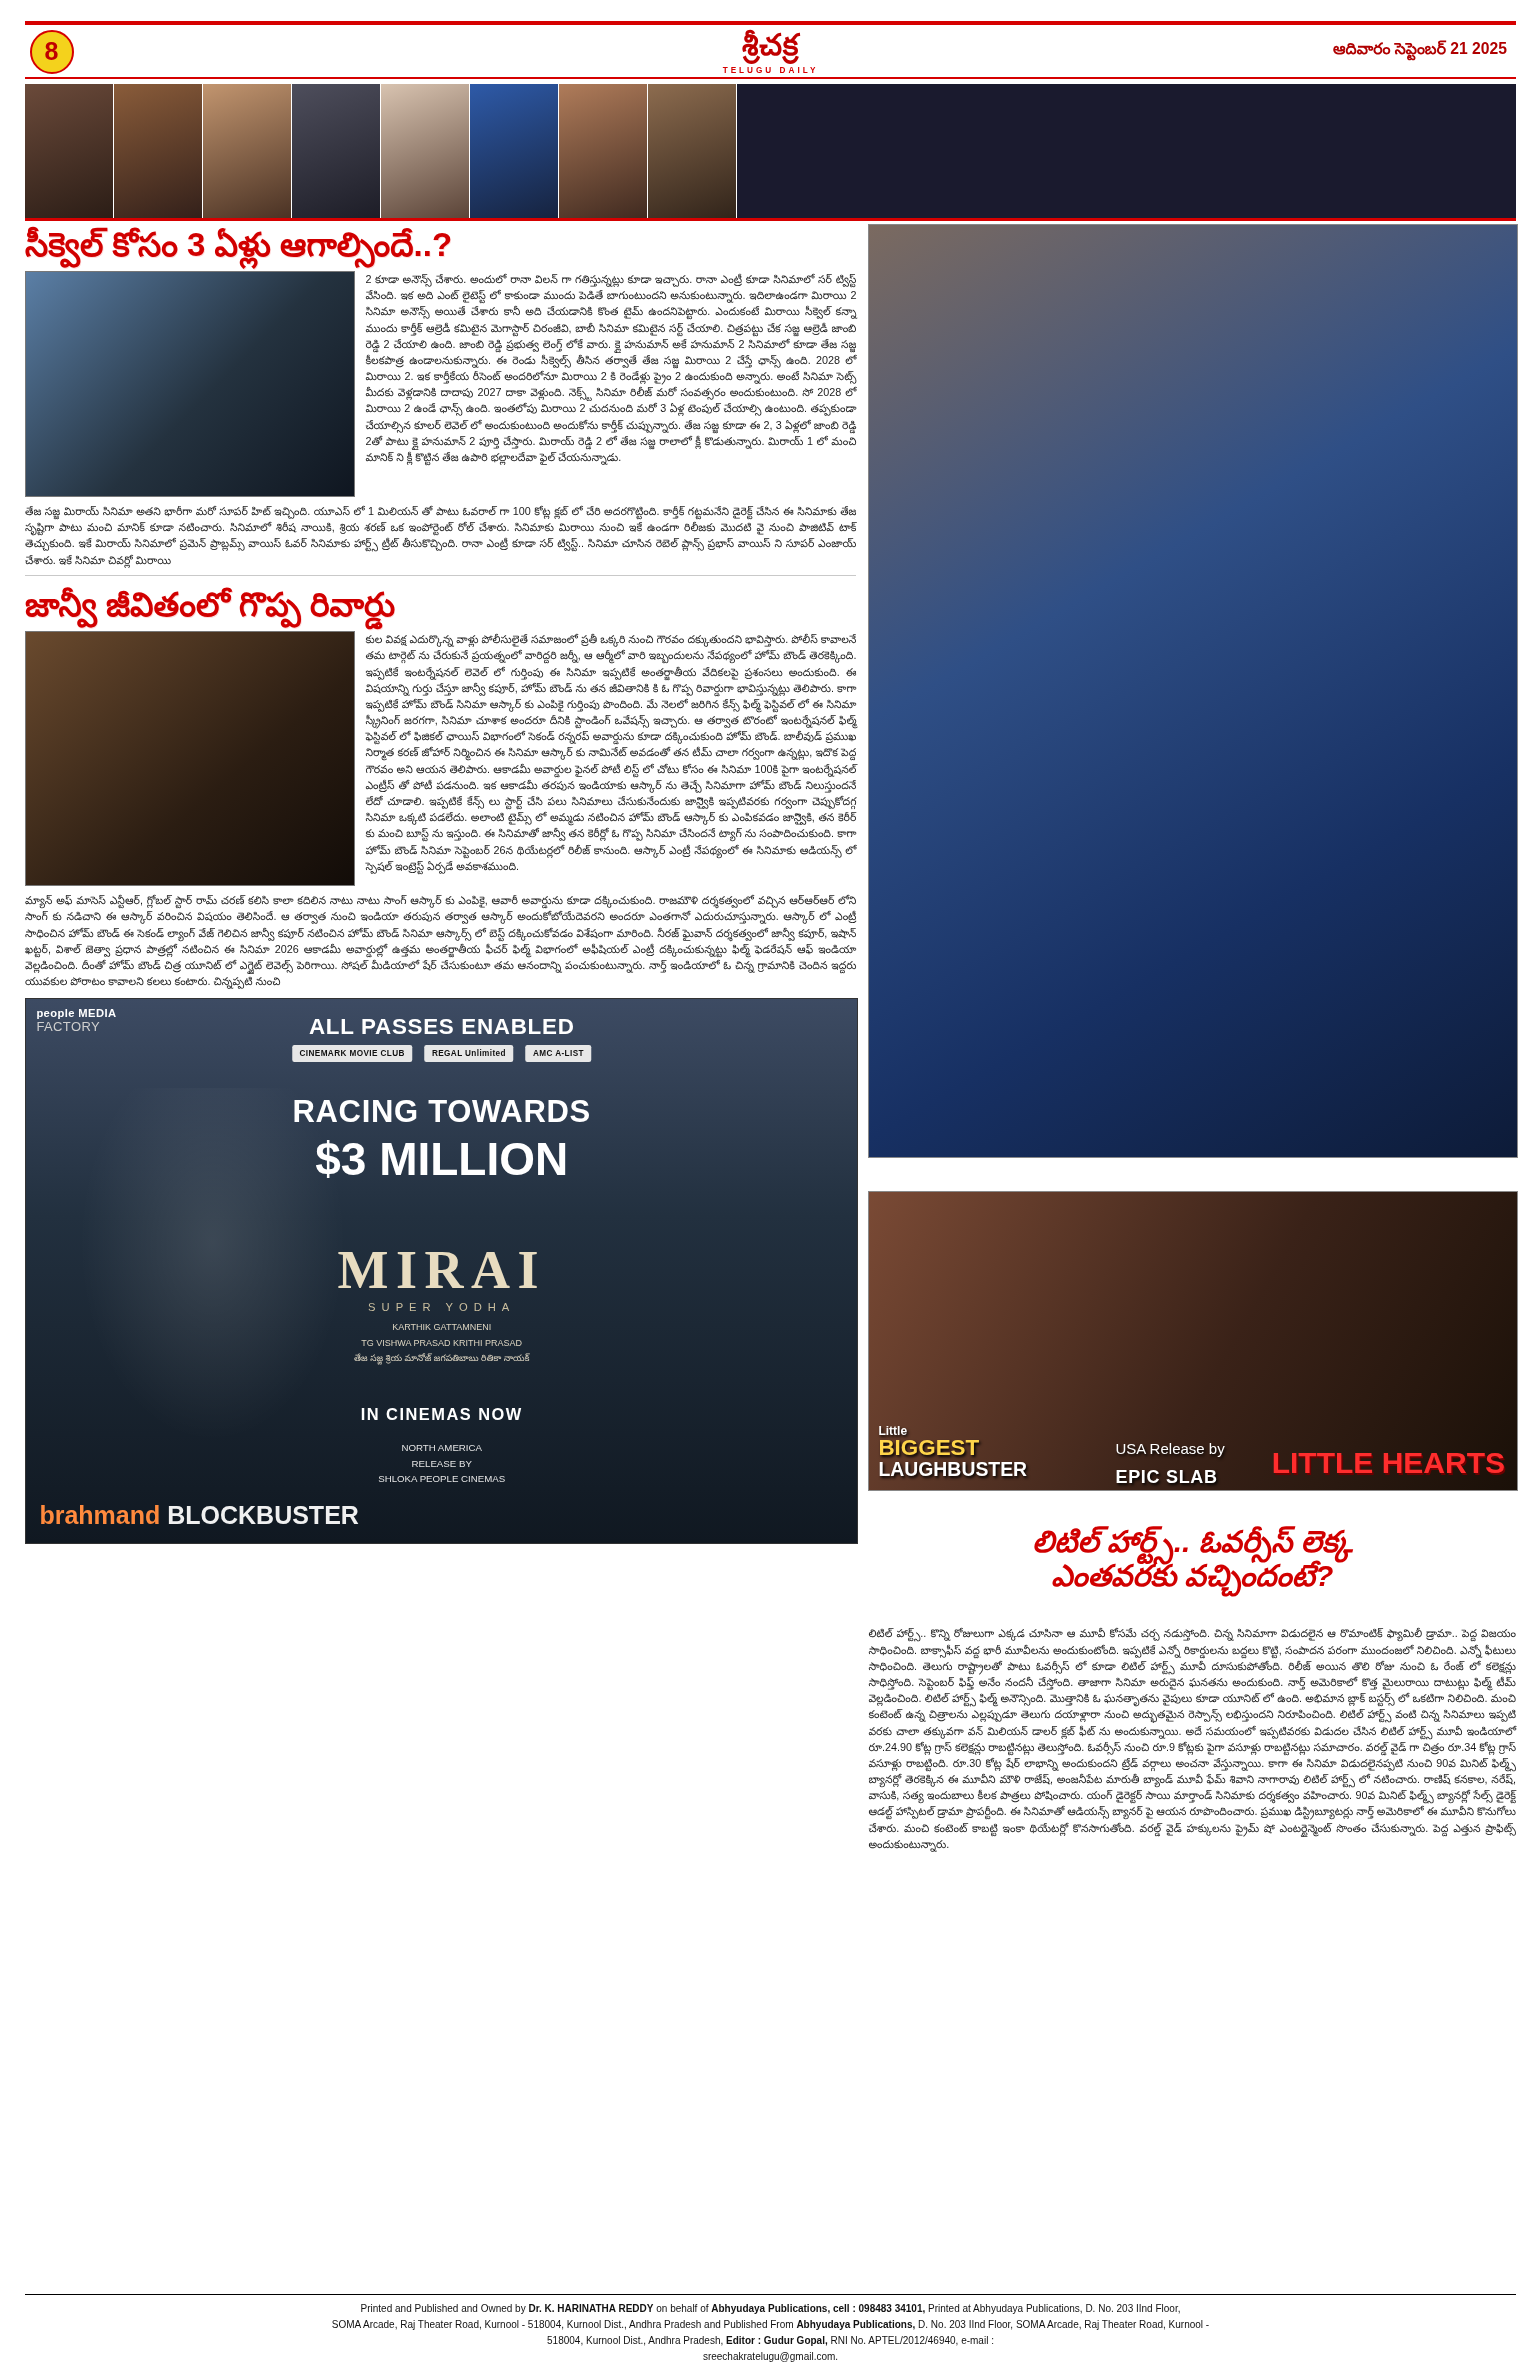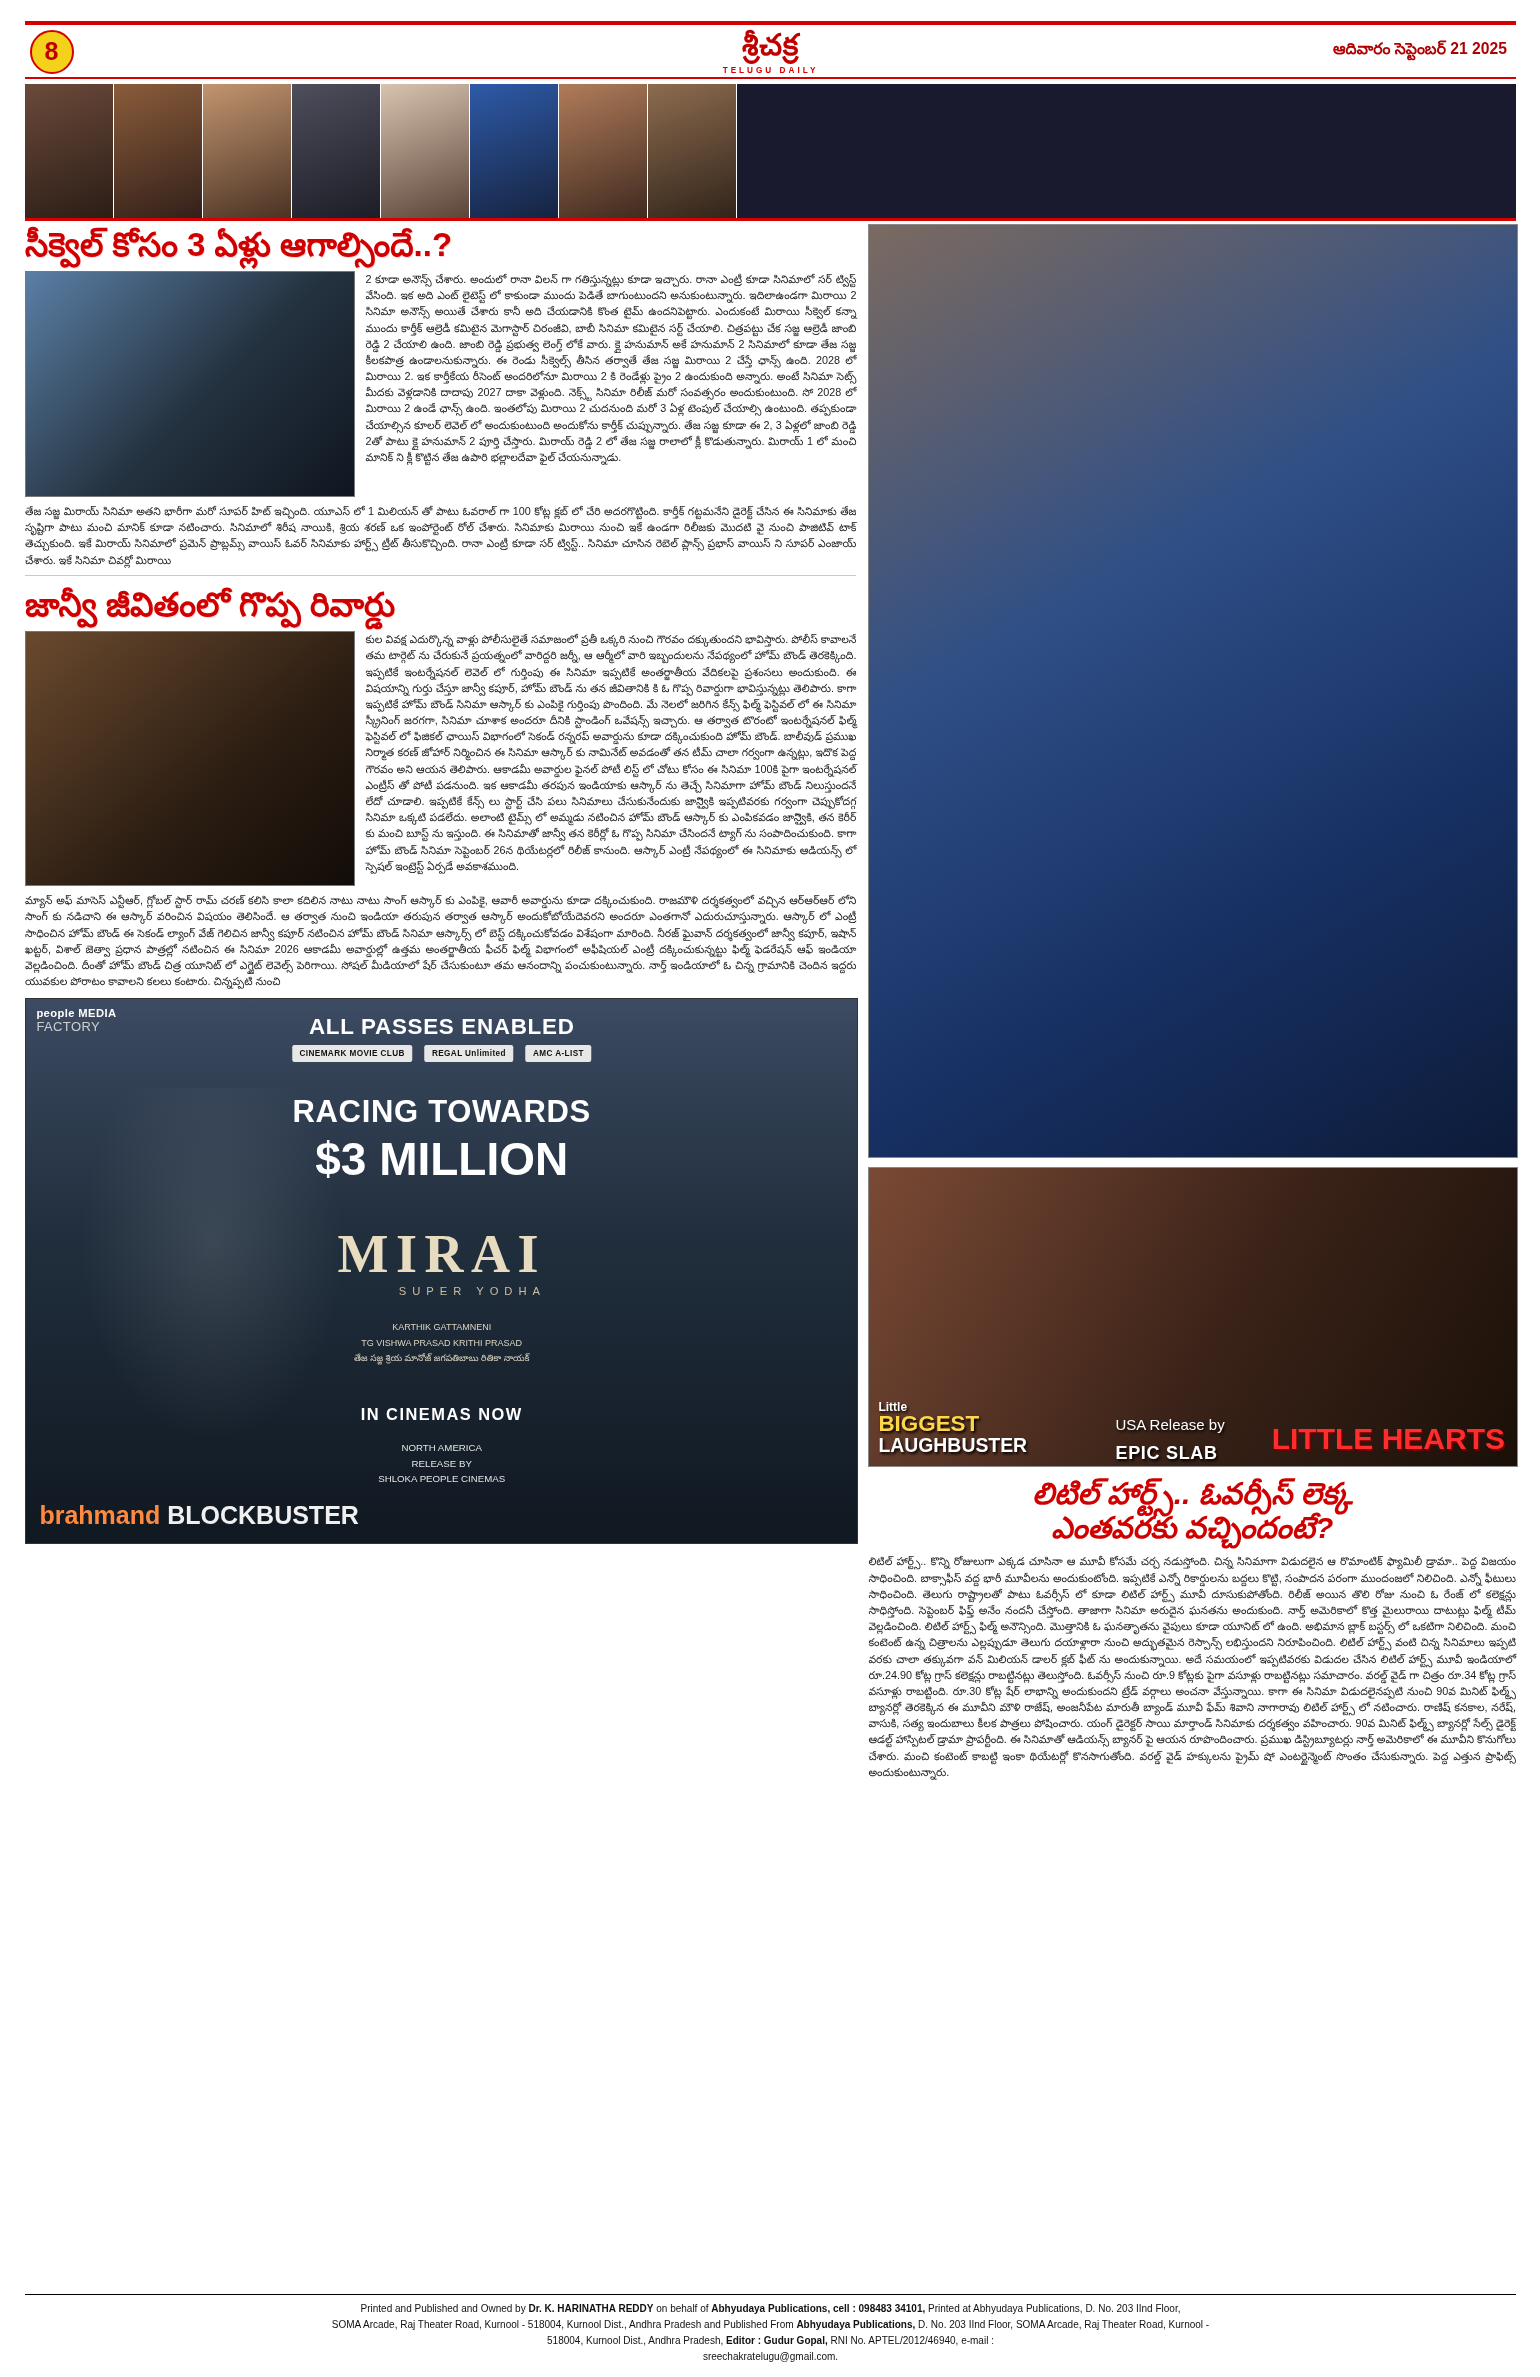--- a/index.html
+++ b/index.html
@@ -127,20 +127,21 @@
   }
   .col-left {
     width: 832px;
     display: flex;
     flex-direction: column;
   }
   .col-right {
     width: 648px;
     display: flex;
     flex-direction: column;
+    gap: 24px;
   }
 
   .headline {
     color: #d10000;
     font-size: 33px;
     font-weight: bold;
     line-height: 1.12;
     margin: 3px 0 7.5px 0;
     text-shadow: 0.7px 0.7px 0 #ffd9d9;
   }
@@ -271,22 +272,22 @@
     background: #e7e7e7; color: #111; font-size: 8.2px; font-weight: bold;
     padding: 3.7px 7.5px; border-radius: 2.2px; letter-spacing: 0.4px;
   }
   .poster .racing {
     position: absolute; left: 50%; transform: translateX(-50%); top: 95px;
     text-align: center;
   }
   .poster .racing .r1 { font-size: 31px; font-weight: bold; letter-spacing: 0.7px; }
   .poster .racing .r2 { font-size: 46px; font-weight: bold; margin-top: 1.5px; }
   .poster .mirai {
-    position: absolute; left: 50%; transform: translateX(-50%); top: 224px;
-    text-align: right;
+    position: absolute; left: 50%; transform: translateX(-50%); top: 240px;
+    text-align: center;
   }
   .poster .mirai .title {
     font-size: 54px; font-weight: bold; letter-spacing: 7.5px;
     color: #e8dcc0; font-family: "Liberation Serif", serif;
   }
   .poster .mirai .sub { font-size: 11.2px; letter-spacing: 6px; color: #cbbf9f; }
   .poster .credits {
     position: absolute; left: 50%; transform: translateX(-50%); top: 321px;
     text-align: center; font-size: 9px; line-height: 1.7; color: #ded6c2;
   }

